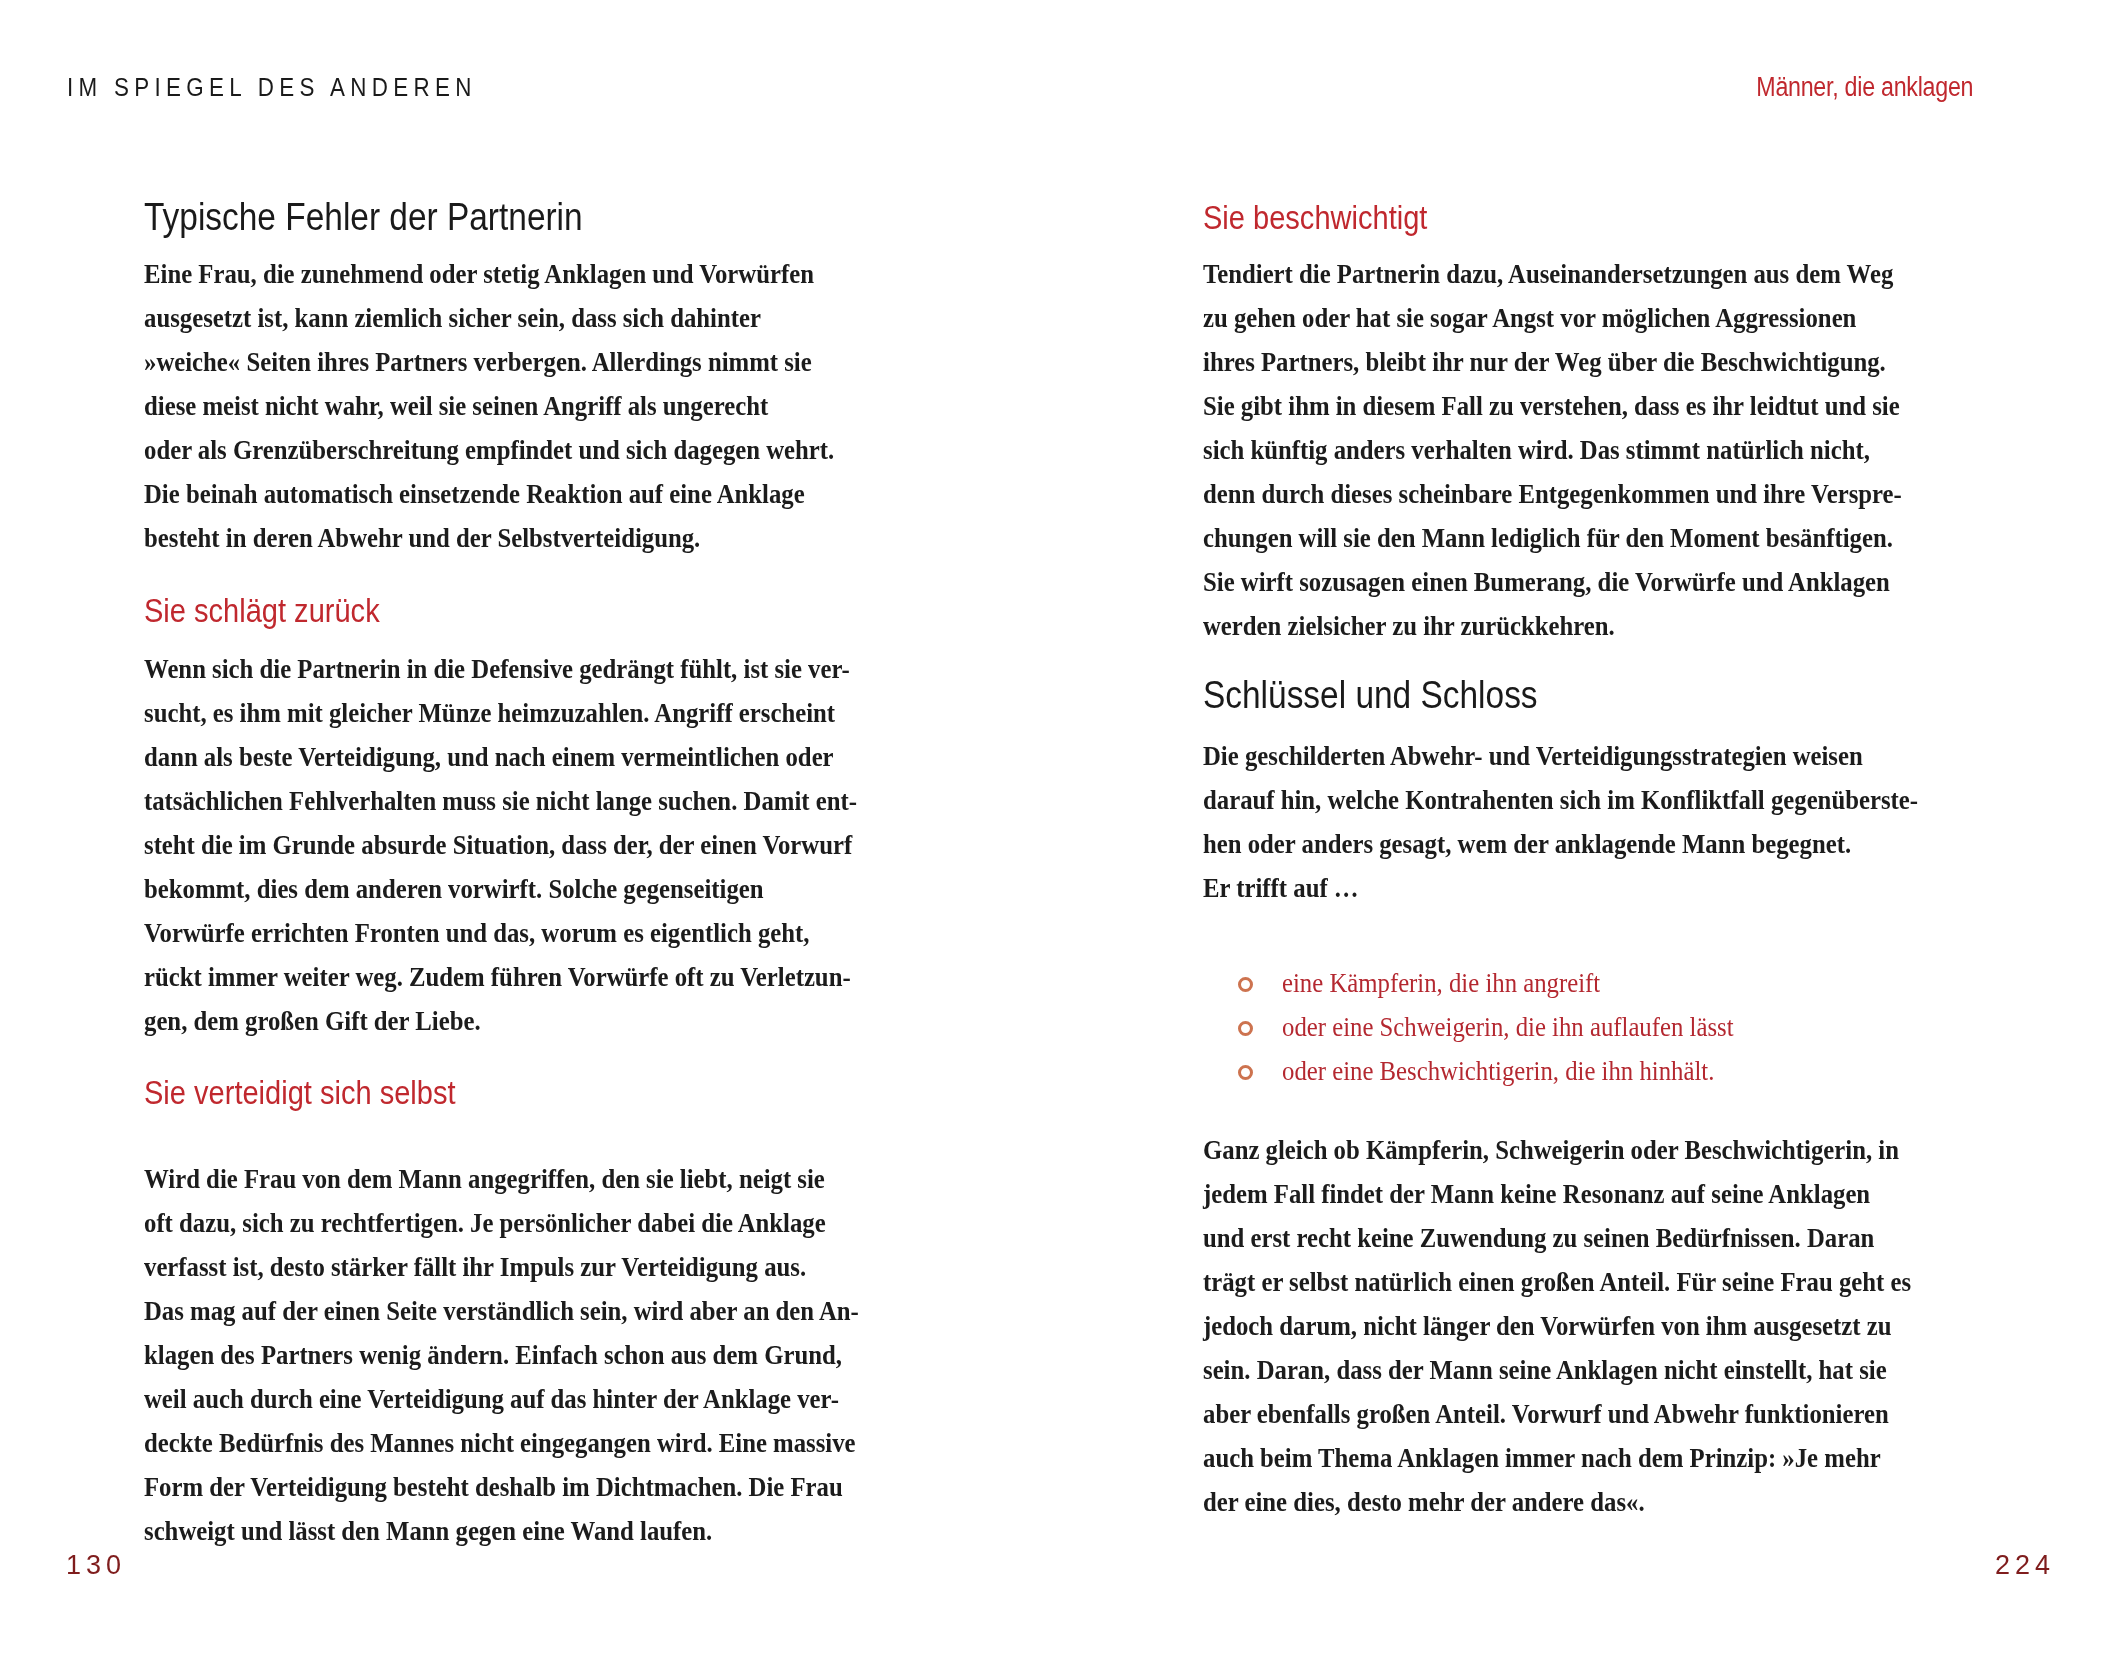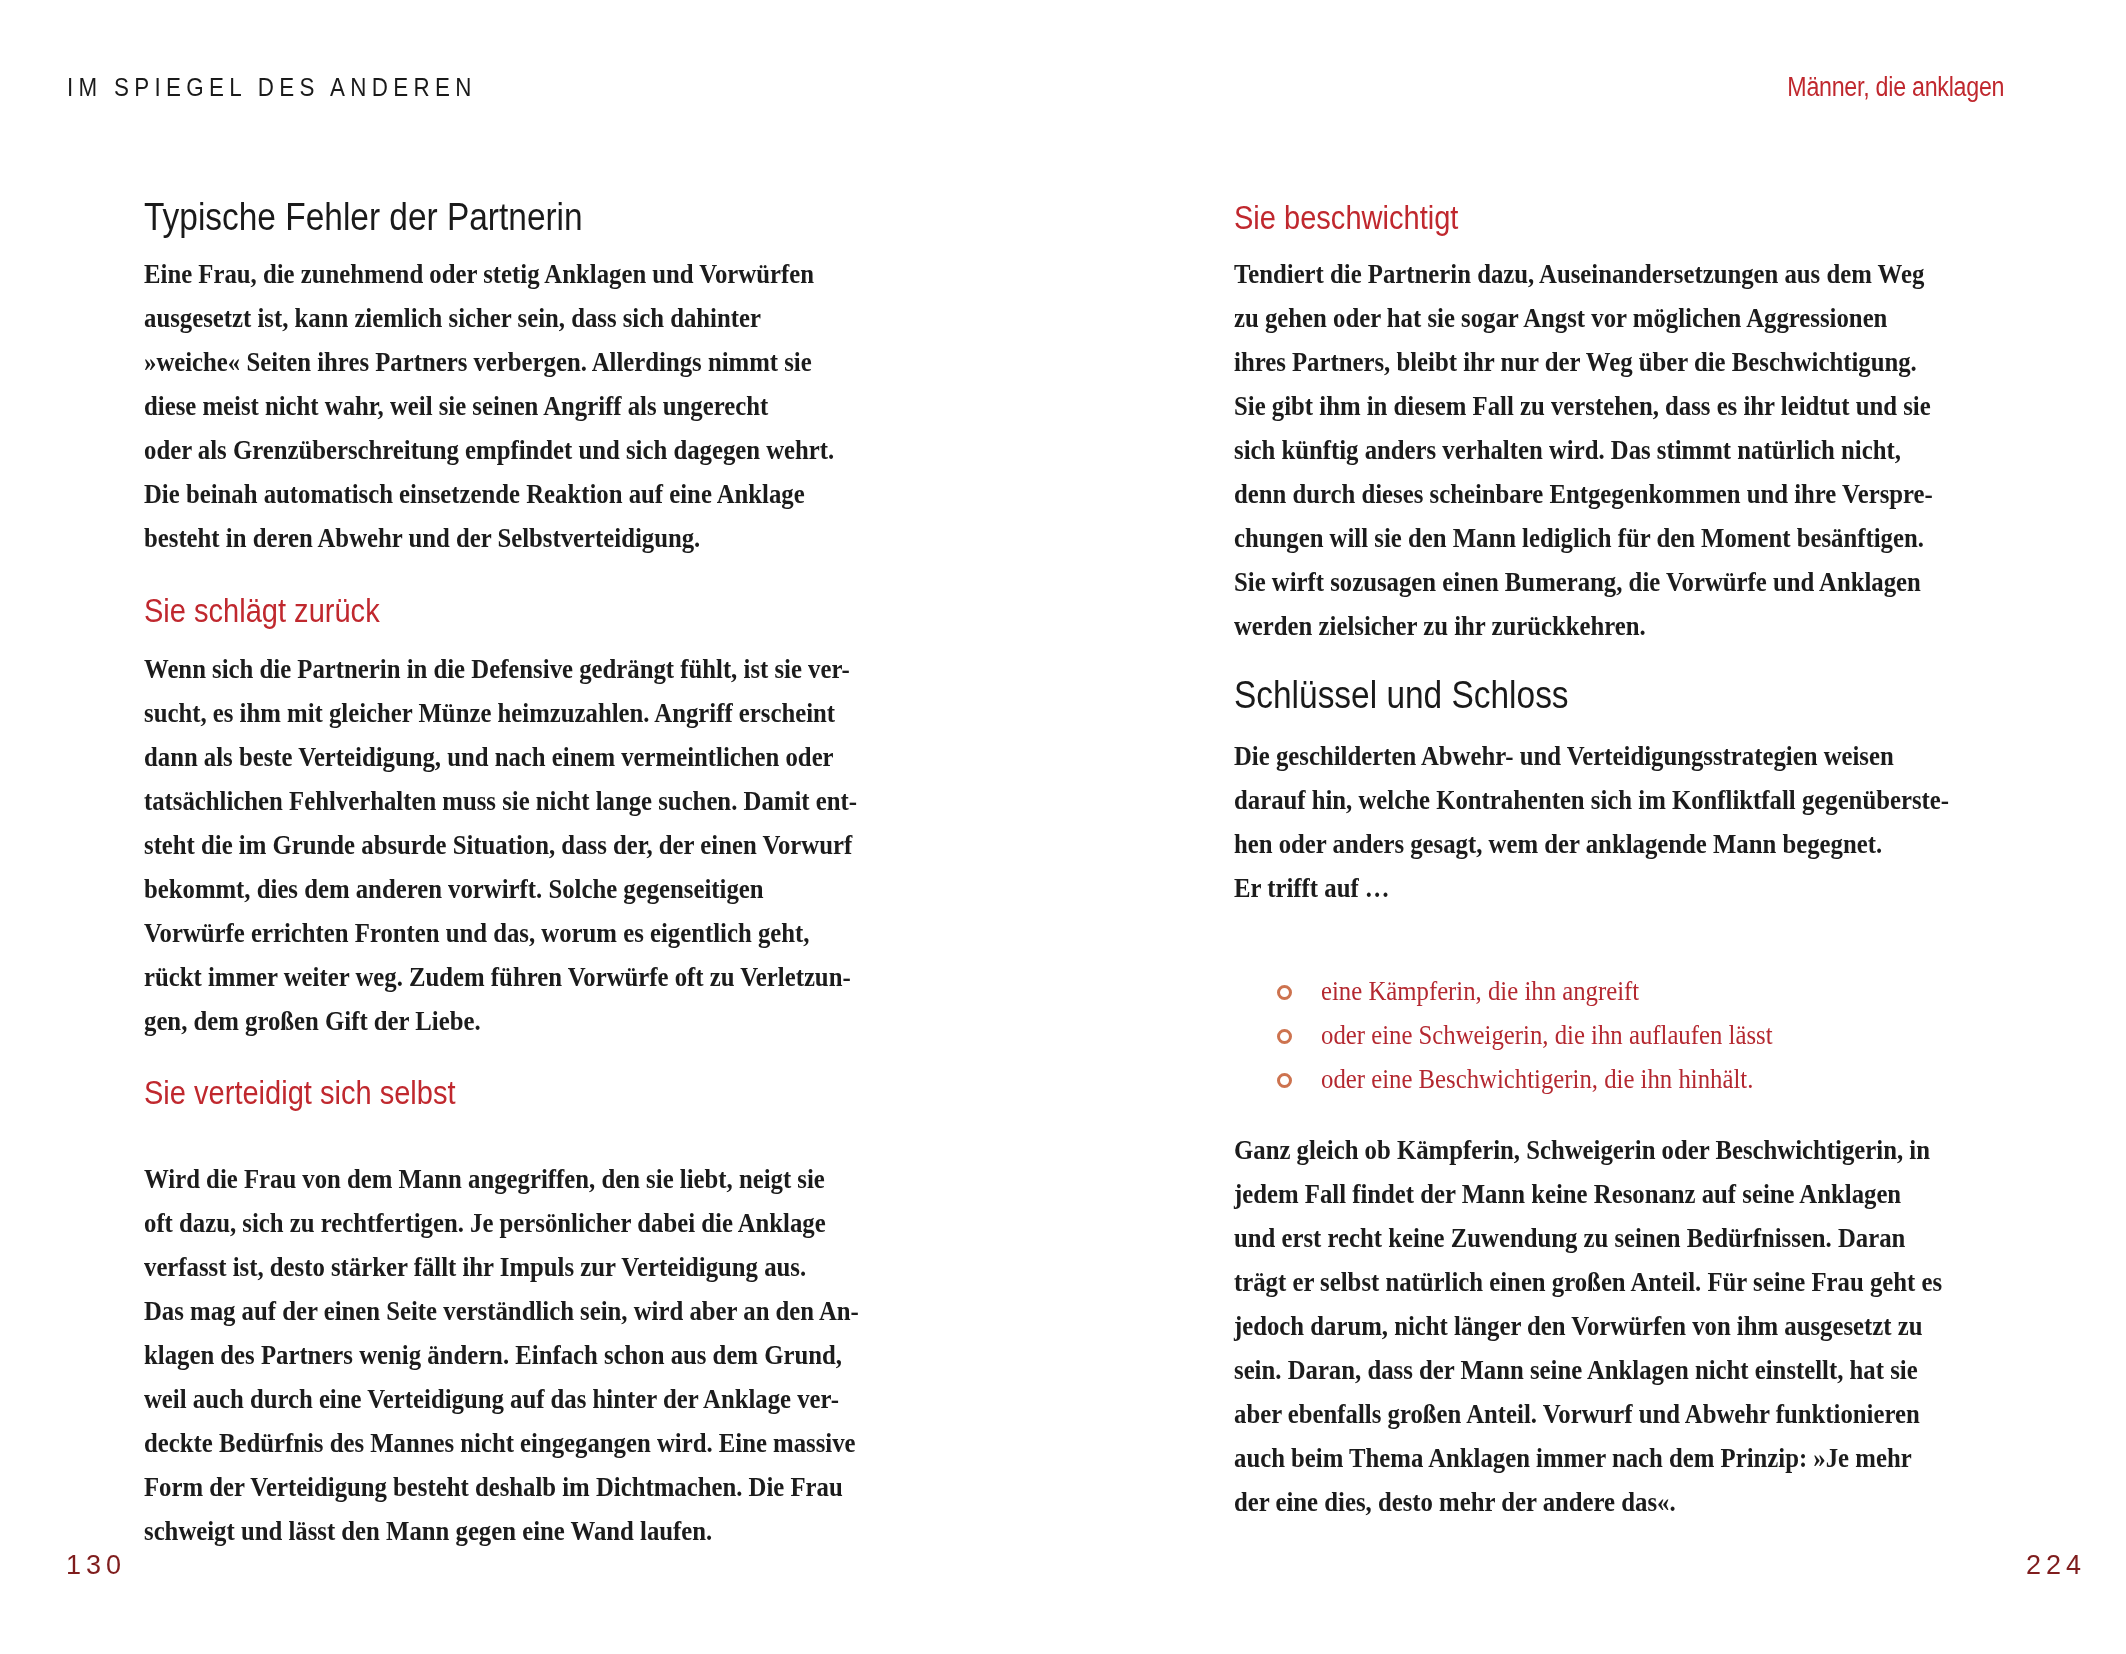--- a/index.html
+++ b/index.html
@@ -1,20 +1,20 @@
 <!DOCTYPE html>
 <html><head>
 <meta charset="utf-8">
 <style>
   html, body { margin: 0; padding: 0; background: #ffffff; }
   body { width: 2126px; height: 1654px; position: relative; overflow: hidden; }
   .spread { position: absolute; left: 0; top: 0; width: 2126px; height: 1654px; background: #fff; }
   .page { position: absolute; top: 0; height: 1654px; }
   .page-left { left: 0; width: 1063px; }
-  .page-right { left: 1063px; width: 1063px; }
+  .page-right { left: 1032px; width: 1063px; }
 
   .running-head {
     position: absolute; top: 72px;
     font-family: "Liberation Sans", sans-serif;
     white-space: nowrap;
   }
   .running-head.left {
     left: 67px; font-size: 26px; letter-spacing: 6.2px; color: #1a1a1a; font-weight: normal;
     transform: scaleX(0.86); transform-origin: left center;
   }
@@ -49,21 +49,21 @@
   }
 
   .para { position: absolute; left: 0; margin: 0; font-weight: bold; }
   .line {
     display: block; height: 44px; line-height: 44px;
     font-family: "Liberation Serif", serif; font-size: 27.5px;
     color: #1c1c1c; white-space: nowrap;
     transform: scaleX(0.9); transform-origin: left center;
   }
 
-  .bullets { position: absolute; left: 0; margin: 16px; padding: 0; list-style: none; }
+  .bullets { position: absolute; left: 0; margin: 8px; padding: 0; list-style: none; }
   .bullet-item { position: relative; height: 44px; line-height: 44px; padding-left: 71px; }
   .bullet-ring {
     position: absolute; left: 27px; top: 16px; width: 9px; height: 9px;
     border: 3px solid #c8643c; border-radius: 50%; box-sizing: content-box;
     opacity: 0.9;
   }
   .bullet-text {
     display: inline-block;
     font-family: "Liberation Serif", serif; font-size: 27.5px;
     color: #b42830; white-space: nowrap;

